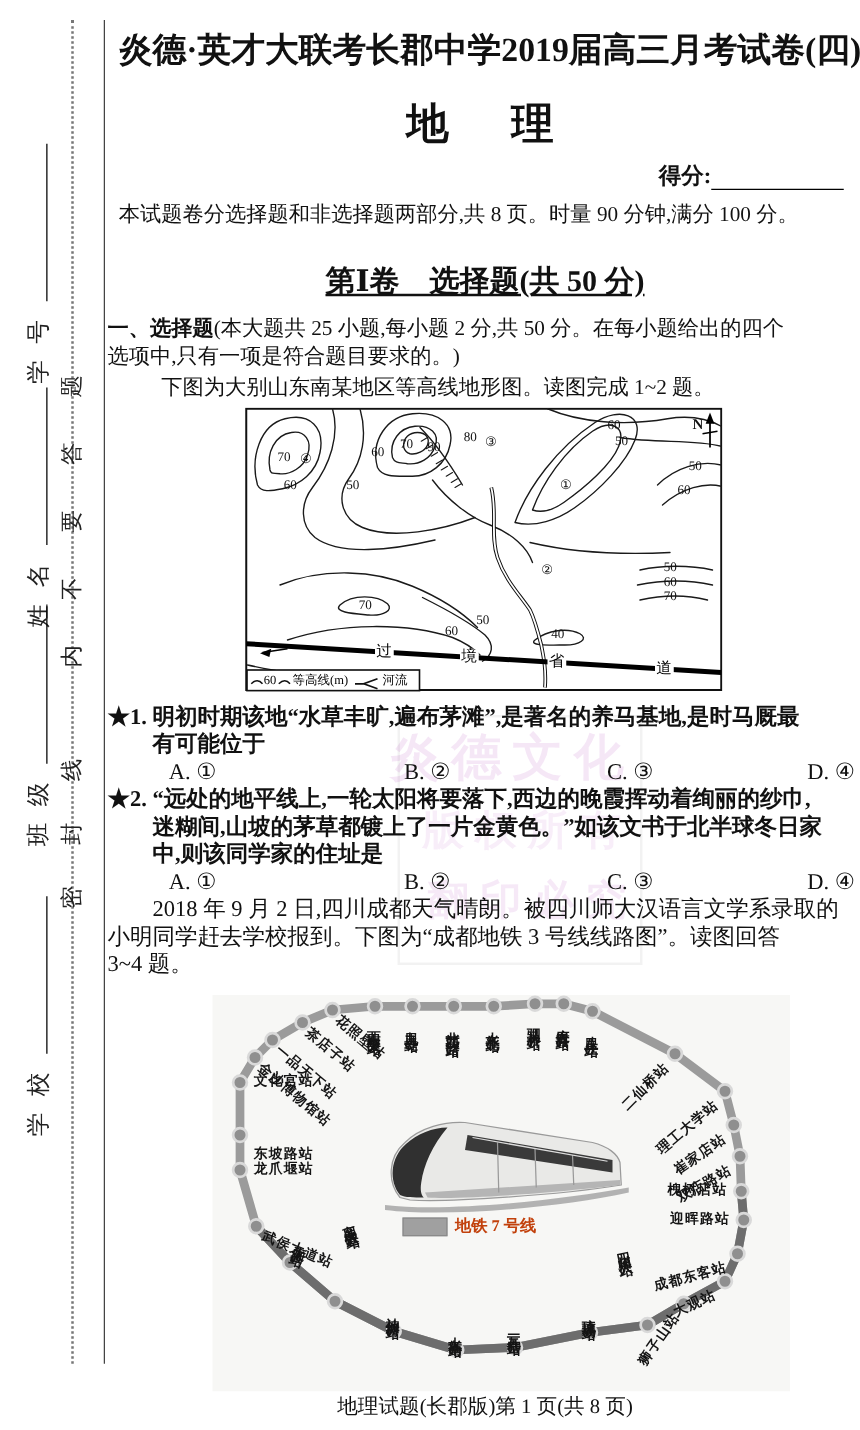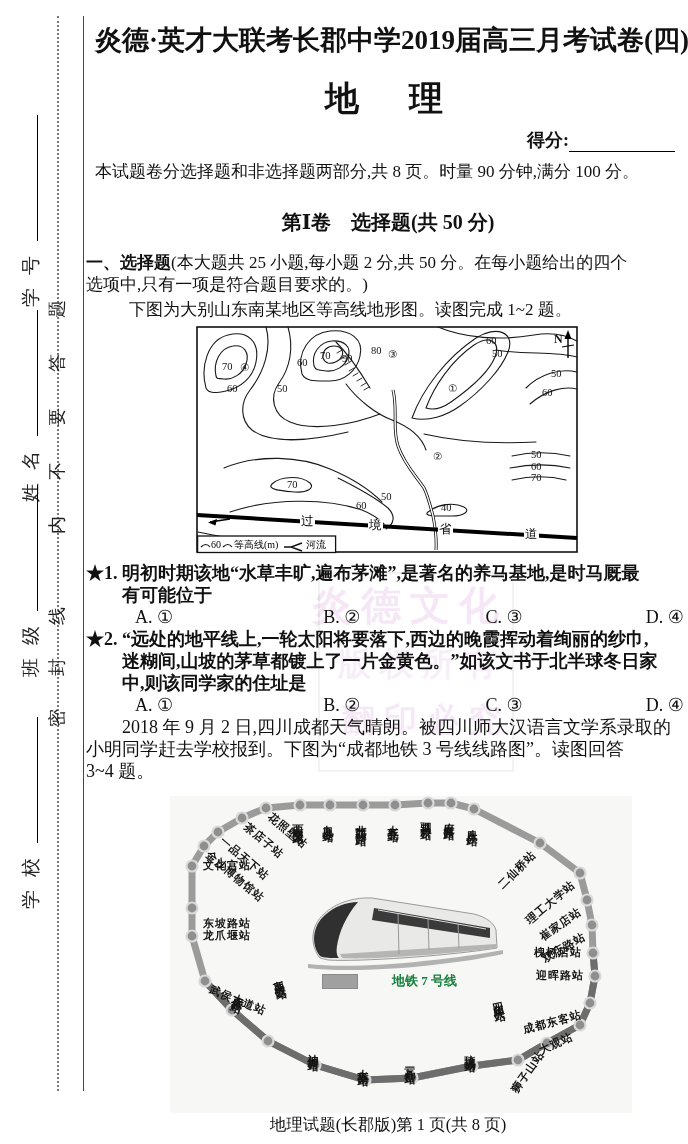--- a/index.html
+++ b/index.html
@@ -20,21 +20,21 @@
   
   .exam-title{position:absolute;left:95px;top:22px;width:586px;text-align:center;
               font-size:27px;font-weight:900;white-space:nowrap;}
   .subject{position:absolute;left:95px;top:76px;width:586px;text-align:center;
            font-size:34px;font-weight:900;letter-spacing:8px;}
   .score-row{position:absolute;left:95px;top:128px;width:580px;text-align:right;font-size:18px;}
   .score-label{font-weight:bold;}
   .score-line{display:inline-block;width:106px;border-bottom:1.5px solid #000;height:17px;vertical-align:bottom;}
   .intro{position:absolute;left:95px;top:160px;width:586px;font-size:17px;}
   .sec-title{position:absolute;left:95px;top:209px;width:586px;text-align:center;
-             font-size:20px;font-weight:bold;}
+             font-size:24px;font-weight:bold;text-decoration:underline;}
   .instr{position:absolute;left:86px;top:252px;width:595px;font-size:17px;line-height:22px;}
   .instr b{font-weight:bold;}
   .map-intro{position:absolute;left:95px;top:298px;width:586px;font-size:17px;text-indent:2em;}
   
   .contour-fig{position:absolute;left:196px;top:326px;width:382px;height:229px;}
   .contour-fig svg{position:absolute;left:0;top:0;}
   .clabel{position:absolute;font-size:10.5px;line-height:1;color:#111;white-space:nowrap;}
   .roadchar{position:absolute;font-size:12.5px;line-height:1;background:#fff;padding:0 1px;color:#000;}
   .compassN{position:absolute;font-size:12px;font-weight:bold;}
   .cleg{position:absolute;font-size:10px;line-height:1;color:#000;white-space:nowrap;}
@@ -49,21 +49,21 @@
   .pline{white-space:nowrap;}
   .pindent{text-indent:2em;}
   
   .metro-fig{position:absolute;left:170px;top:796px;width:462px;height:317px;background:#f7f7f5;}
   .metro-fig > svg{position:absolute;left:0;top:0;}
   .st{position:absolute;font-size:11px;font-weight:bold;line-height:1;color:#141414;
       white-space:nowrap;letter-spacing:1px;}
   .st.v,.st.va,.st.vt{writing-mode:vertical-rl;letter-spacing:2px;}
   .train{position:absolute;left:128px;top:92px;width:210px;height:84px;}
   .metro-legend{position:absolute;left:152px;top:176px;display:flex;align-items:center;
-                font-size:13px;font-weight:bold;color:#15803d;gap:28px;}
+                font-size:13px;font-weight:bold;color:#c2410c;}
   .swatch{display:inline-block;width:34px;height:13px;background:#a0a0a0;border:1px solid #8a8a8a;margin-right:6px;}
   
   .footer{position:absolute;left:95px;top:1114px;width:586px;text-align:center;font-size:16.5px;}
 </style>
 </head>
 <body>
 
 <div class="page">
 
   <div class="wm-box" style="left:318px;top:572px;width:192px;height:196px;"></div>

